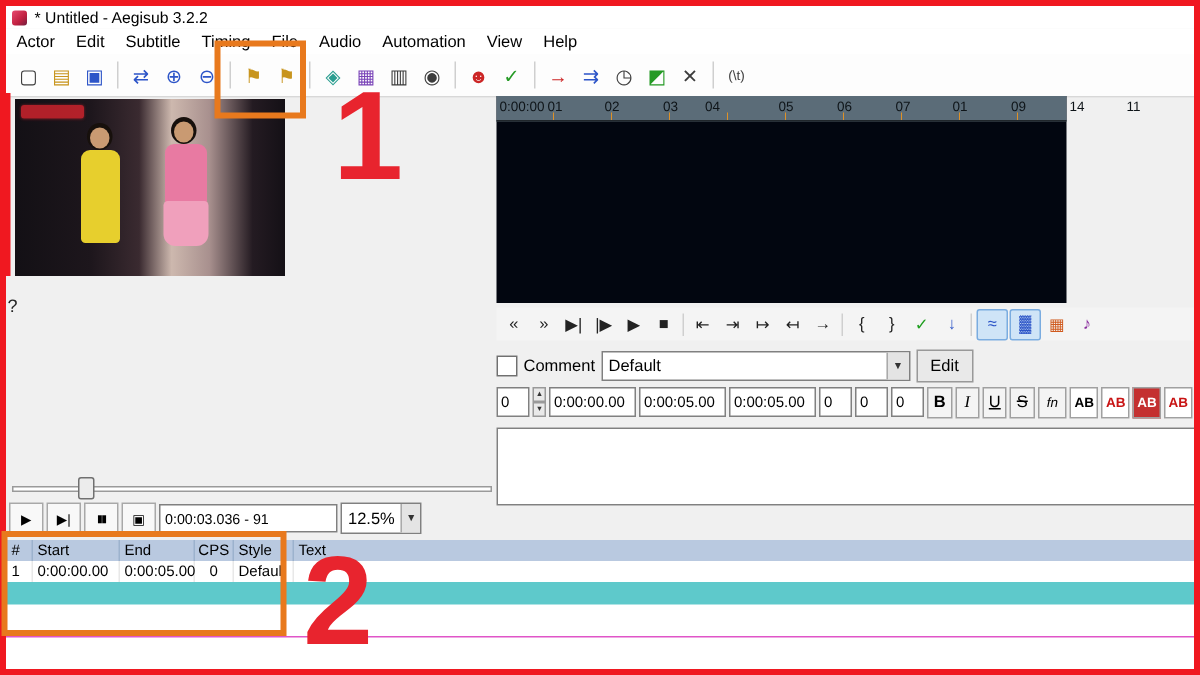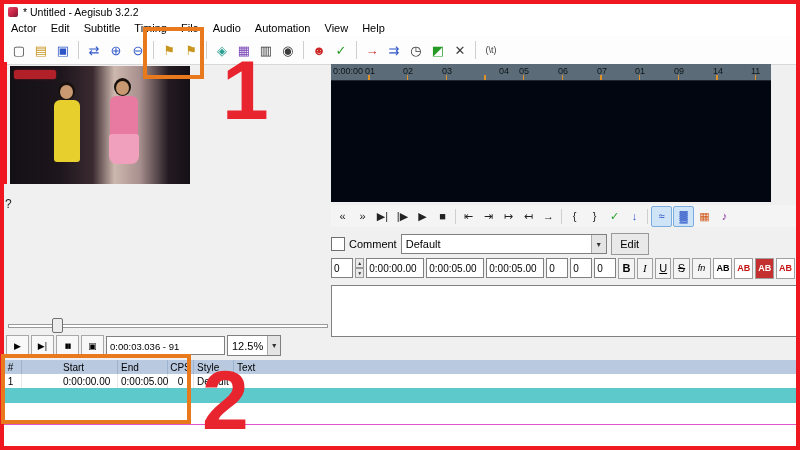--- a/index.html
+++ b/index.html
@@ -35,21 +35,21 @@
   .figure{position:absolute;}
   .head{position:absolute;width:13px;height:14px;border-radius:50%;background:#c99a72;}
   .hair{position:absolute;width:17px;height:18px;border-radius:50%;background:#17100c;}
   .body-yellow{position:absolute;width:26px;height:62px;border-radius:6px 6px 3px 3px;background:#e7cf2d;}
   .body-pink{position:absolute;width:28px;height:40px;border-radius:6px 6px 2px 2px;background:#e87aa2;}
   .skirt-pink{position:absolute;width:30px;height:30px;border-radius:3px 3px 8px 8px;background:#f0a0bc;}
   .red-strip{position:absolute;left:0;top:62px;width:7px;height:122px;background:#f01820;z-index:72;}
   .help-mark{position:absolute;left:5px;top:197px;font-size:12px;color:#222;}
 
   
-  .audio-panel{position:absolute;left:331px;top:64px;width:440px;height:138px;background:#020610;}
+  .audio-panel{position:absolute;left:331px;top:64px;width:380px;height:138px;background:#020610;}
   .ruler{position:absolute;left:0;top:0;right:0;height:16px;background:#5b6c78;border-bottom:1px solid #20262b;}
   .ruler::after{content:"";position:absolute;left:0;right:0;bottom:0;height:5px;
         background:repeating-linear-gradient(90deg,transparent 0 37.5px,#df9126 37.5px 38.66px);}
   .ruler span{position:absolute;top:2px;font-size:9px;color:#0e1418;}
   .spectrum{position:absolute;left:0;top:16px;right:0;bottom:0;
     background:
       linear-gradient(180deg,rgba(3,7,20,.95) 0%,rgba(5,12,34,.85) 28%,rgba(0,44,96,.55) 58%,rgba(0,118,170,.38) 80%,rgba(0,190,225,.30) 100%),
       repeating-linear-gradient(90deg,transparent 0 21px,rgba(0,185,255,.22) 21px 29px,transparent 29px 46px,rgba(0,140,235,.16) 46px 61px),
       repeating-linear-gradient(90deg,#03101e 0 3px,#0a2a4e 3px 5px,#051426 5px 9px,#0e3a66 9px 11px,#041020 11px 16px),
       #020610;}
@@ -108,21 +108,21 @@
         display:flex;align-items:center;justify-content:center;}
   .vbtn.pp{font-size:7px;letter-spacing:-1px;}
   .vtime{height:19px;border:1px solid #808080;background:#fff;font-size:9.5px;line-height:19px;padding:0 3px;box-sizing:border-box;}
 
   
   .grid{position:absolute;left:0;top:360px;right:0;bottom:0;background:#fff;}
   .grid-header{position:absolute;left:0;top:0;right:0;height:14px;background:#b9c9e0;
                display:flex;font-size:10px;align-items:center;}
   .gc{box-sizing:border-box;padding:0 3px;border-right:1px solid #9cb2cd;height:100%;display:flex;align-items:center;}
   .gc.c-num{width:22px;justify-content:center;}
-  .gc.c-start{width:58px;margin-left:38px;}.gc.c-end{width:50px;}.gc.c-cps{width:26px;justify-content:center;}
+  .gc.c-start{width:58px;}.gc.c-end{width:50px;}.gc.c-cps{width:26px;justify-content:center;}
   .gc.c-style{width:40px;}.gc.c-text{flex:1;border-right:none;}
   .grid-row{position:absolute;left:0;top:14px;right:0;height:14px;background:#fff;display:flex;
             font-size:10px;align-items:center;border-bottom:1px solid #e4e4e4;}
   .grid-row .gc{border-right:1px solid #e8e8e8;}
   .grid-band{position:absolute;left:0;top:28px;right:0;height:15px;background:#5ec9cb;}
   .grid-pinkline{position:absolute;left:0;top:64px;right:0;height:1px;background:#e055c8;}
 
   
   .anno-box{position:absolute;border:4px solid #e8791d;z-index:80;pointer-events:none;}
   .anno-num{position:absolute;z-index:80;color:#e8242e;font-weight:bold;font-size:84px;line-height:1;pointer-events:none;}
@@ -195,21 +195,21 @@
   </div>
   <div class="red-strip"></div>
   <span class="help-mark">?</span>
 
   <div class="audio-panel">
     <div class="ruler">
       <span style="left:2px">0:00:00</span>
       <span style="left:34px">01</span>
       <span style="left:72px">02</span>
       <span style="left:111px">03</span>
-      <span style="left:168px">04</span>
+      <span style="left:139px">04</span>
       <span style="left:188px">05</span>
       <span style="left:227px">06</span>
       <span style="left:266px">07</span>
       <span style="left:304px">01</span>
       <span style="left:343px">09</span>
       <span style="left:382px">14</span>
       <span style="left:420px">11</span>
     </div>
   </div>
 

